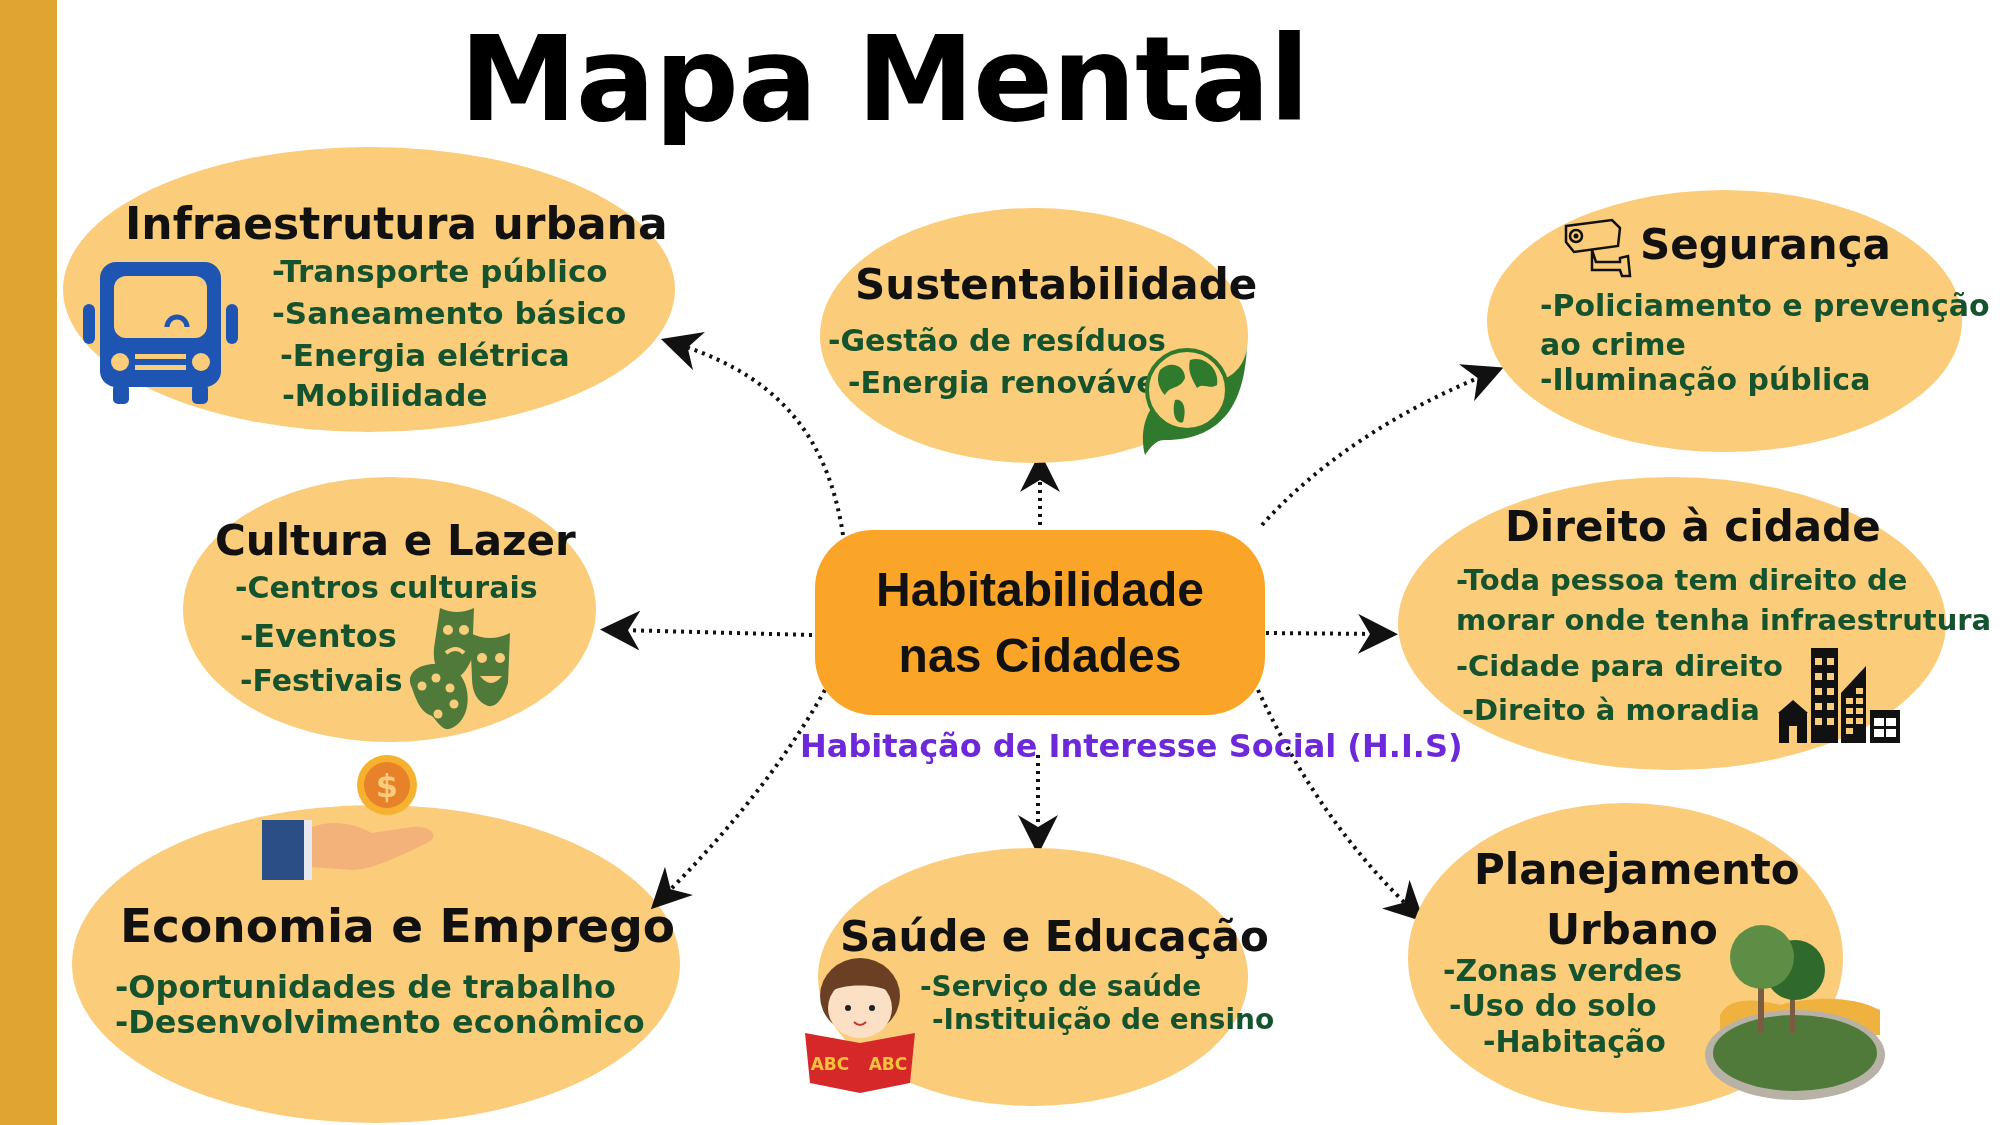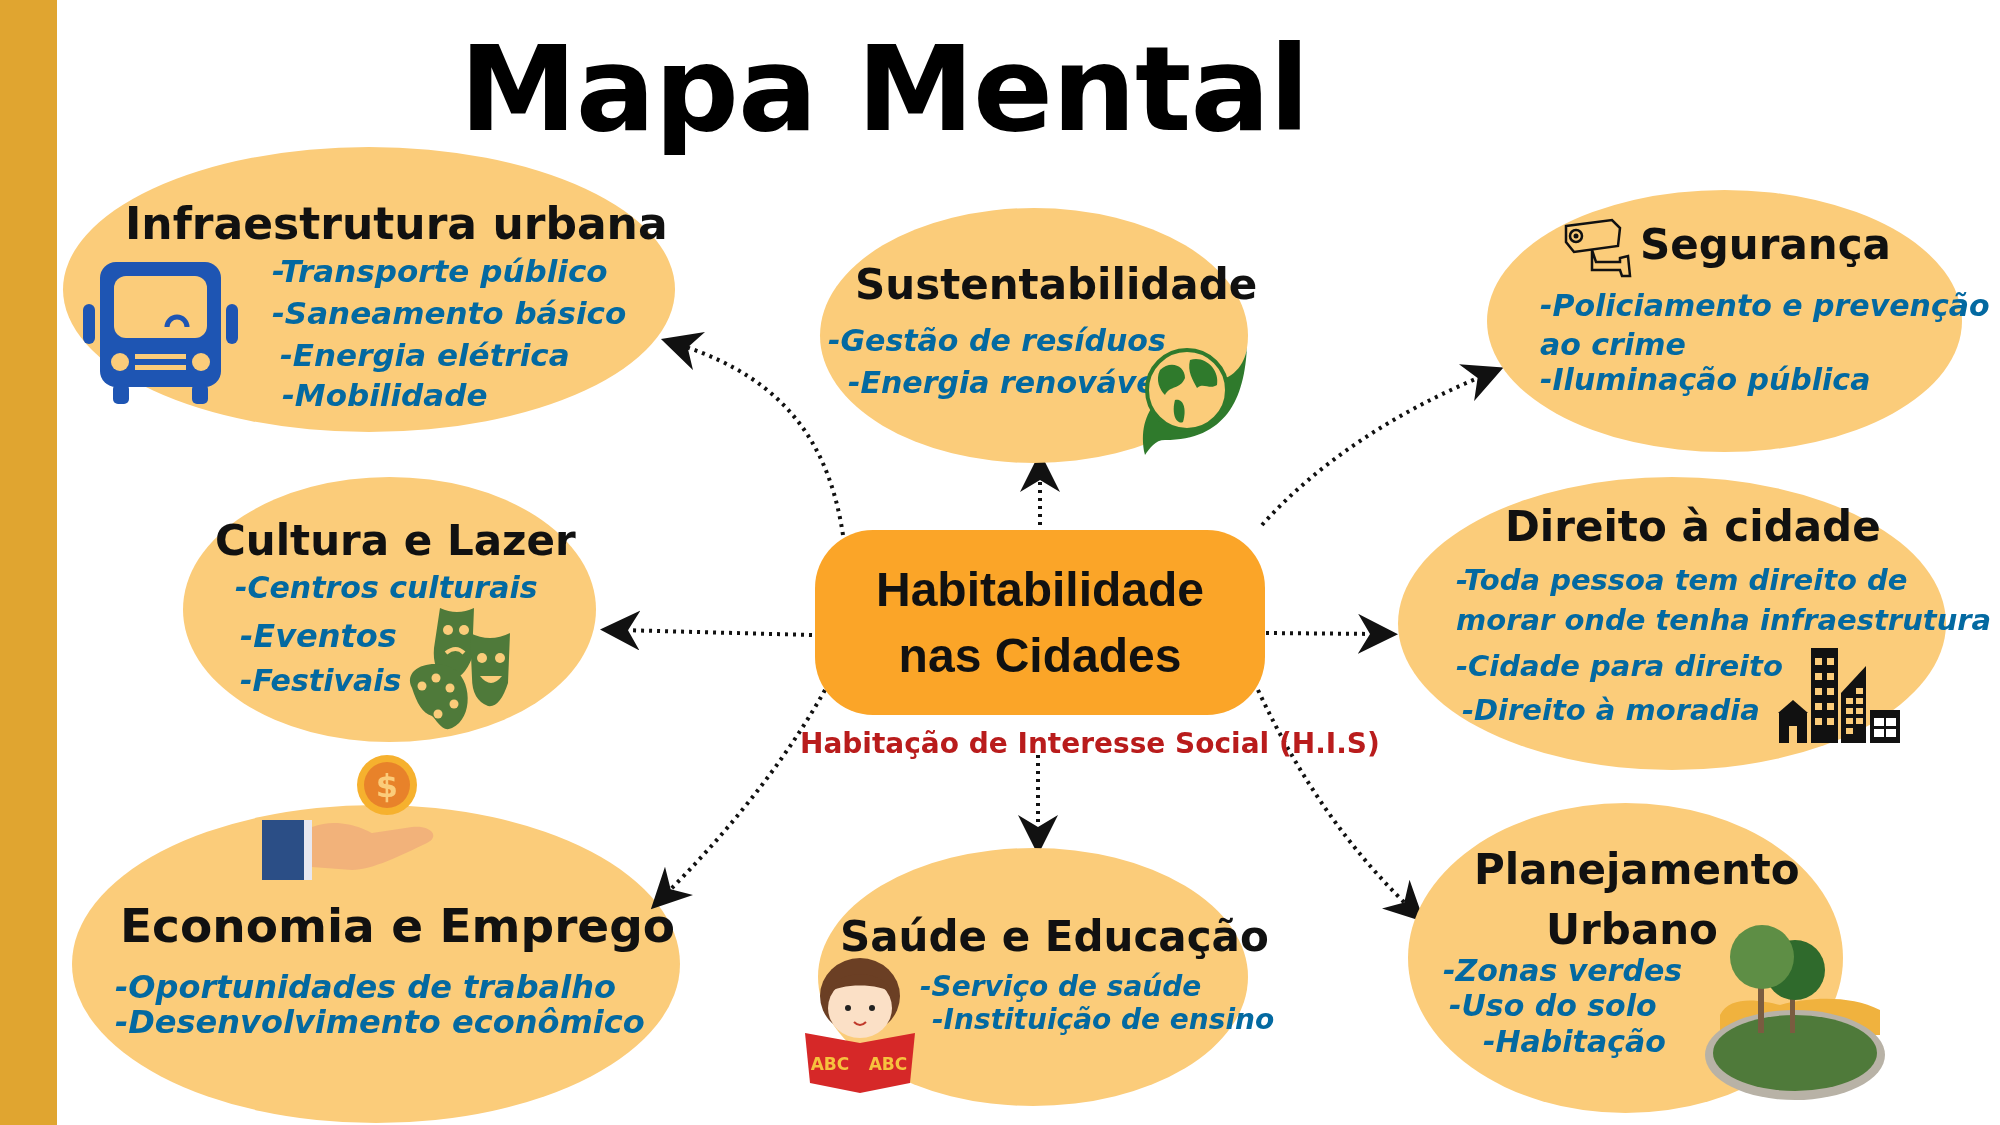--- a/index.html
+++ b/index.html
@@ -1,25 +1,25 @@
 <!DOCTYPE html>
 <html><head>
 <meta charset="utf-8">
 <style>
   html, body { margin:0; padding:0; }
   body { width:2000px; height:1125px; position:relative; overflow:hidden; background:#ffffff; font-family:"DejaVu Sans", sans-serif; }
   .sidebar { position:absolute; left:0; top:0; width:57px; height:1125px; background:#E0A530; }
-  .title { position:absolute; left:0; width:1708px; top:20px; text-align:center; font-family:"DejaVu Sans", sans-serif; font-weight:bold; font-size:118px; color:#000; letter-spacing:-1px; }
+  .title { position:absolute; left:0; width:1708px; top:10px; text-align:center; font-family:"DejaVu Sans", sans-serif; font-weight:bold; font-size:118px; color:#000; letter-spacing:-1px; }
   .title span { margin-left:60px; }
   .bubble { position:absolute; background:#FBCC7A; border-radius:50%; }
   .node-title { position:absolute; font-weight:bold; color:#111; white-space:nowrap; font-family:"DejaVu Sans", sans-serif; }
-  .item { position:absolute; font-weight:bold; color:#0369a1; white-space:nowrap; font-family:"DejaVu Sans", sans-serif;font-style:italic; }
+  .item { position:absolute; font-weight:bold; color:#14532d; white-space:nowrap; font-family:"DejaVu Sans", sans-serif; }
   .center { position:absolute; left:815px; top:530px; width:450px; height:185px; background:#FBA528; border-radius:58px; }
   .center-text { position:absolute; left:0; width:100%; text-align:center; font-family:"Liberation Sans", sans-serif; font-weight:bold; font-size:48px; color:#111; }
-  .his { position:absolute; left:800px; top:727px; width:480px; text-align:right; font-weight:bold; font-size:28px; color:#b91c1c; font-family:"DejaVu Sans", sans-serif; white-space:nowrap; }
+  .his { position:absolute; left:800px; top:727px; width:480px; text-align:right; font-weight:bold; font-size:32px; color:#6d28d9; font-family:"DejaVu Sans", sans-serif; white-space:nowrap; }
   svg.connectors { position:absolute; left:0; top:0; width:2000px; height:1125px; pointer-events:none; }
   .icon { position:absolute; }
 </style>
 </head>
 <body>
 
 <div class="sidebar"></div>
 
 <div class="title"><span>Mapa Mental</span></div>
 

